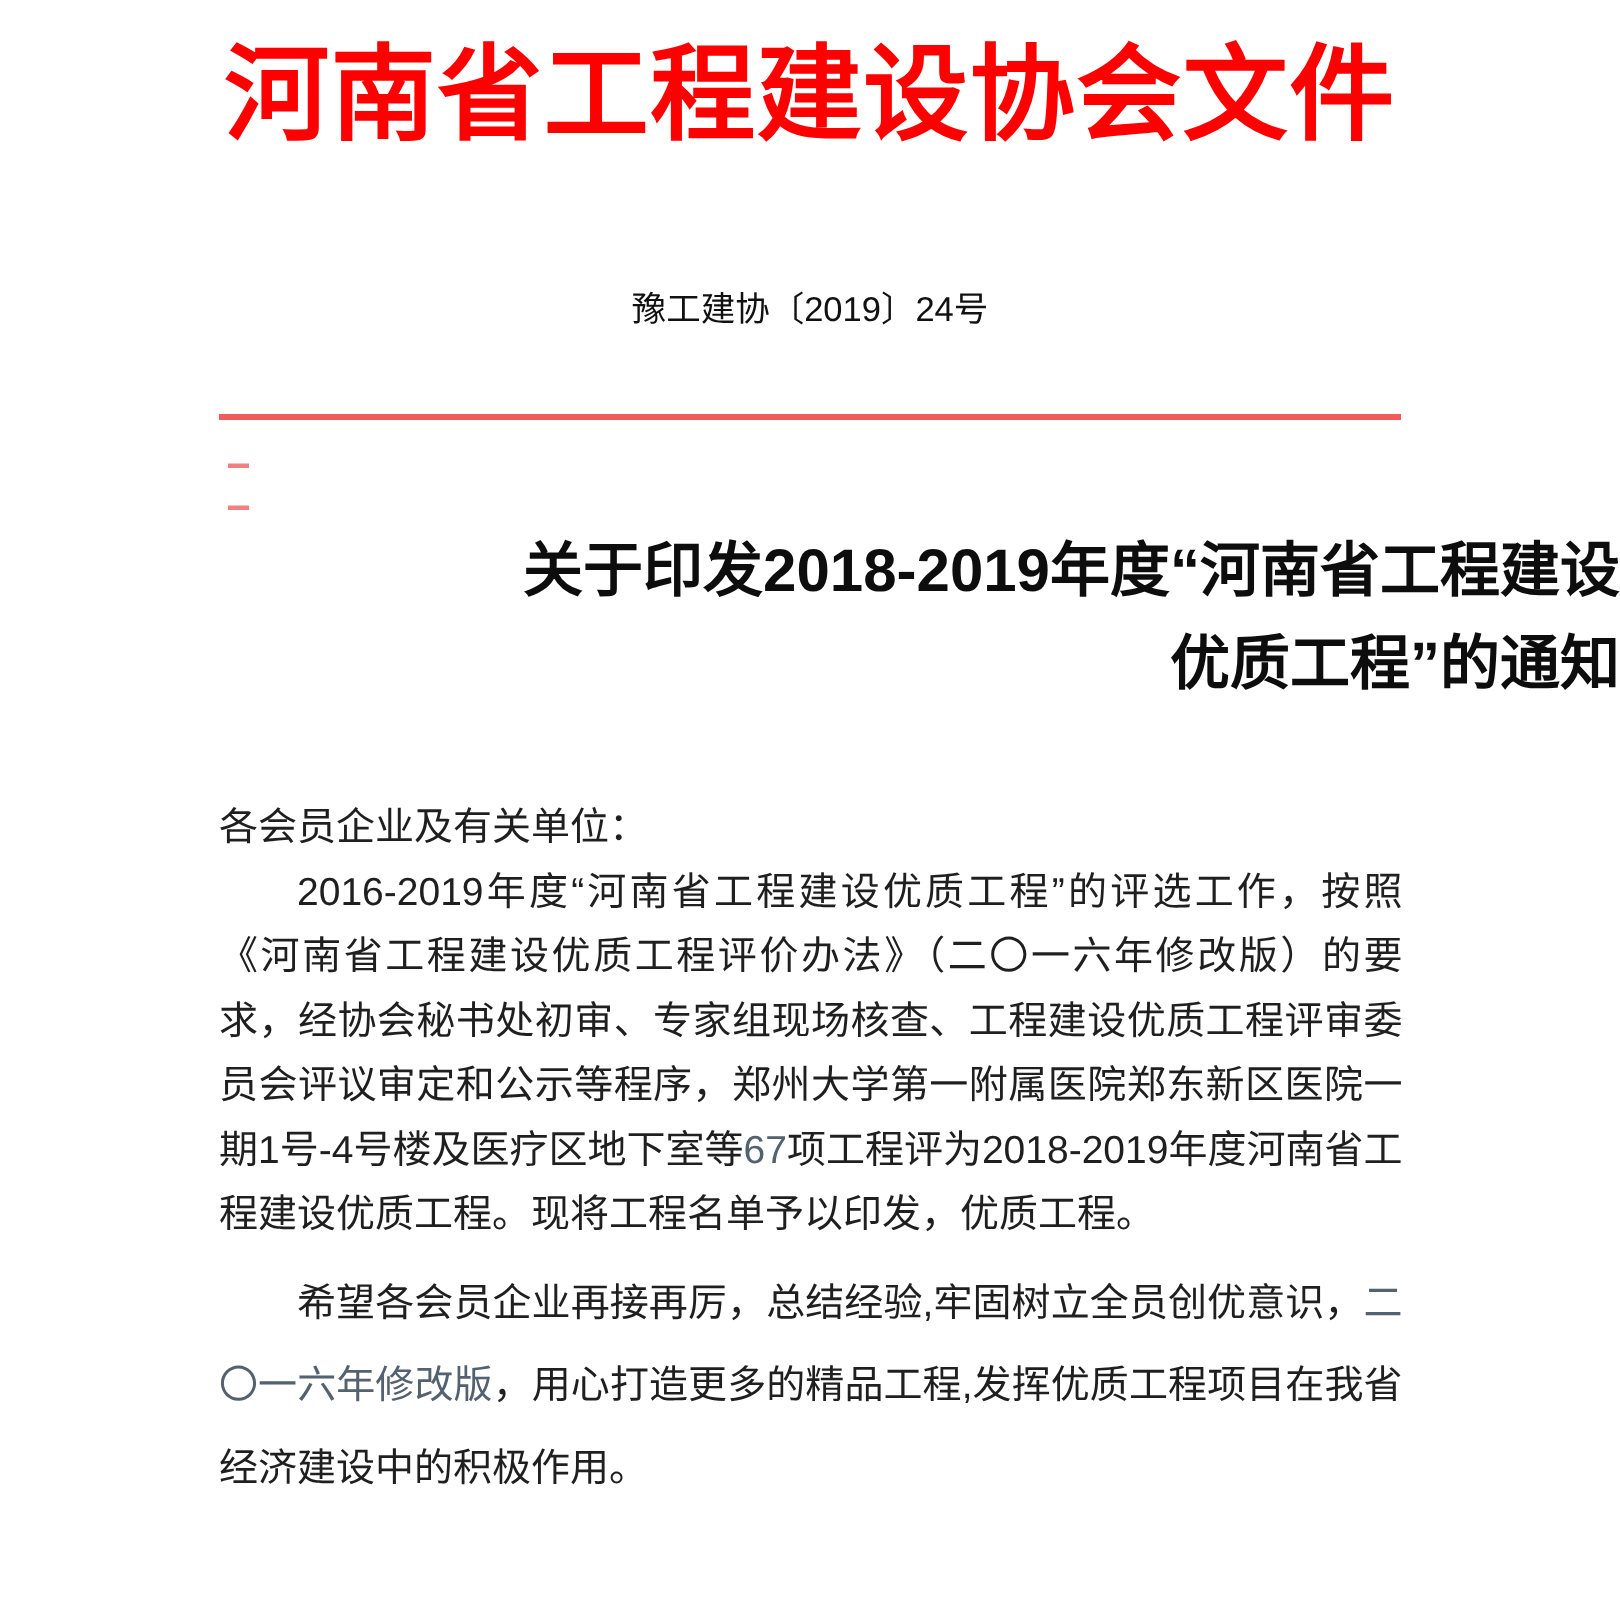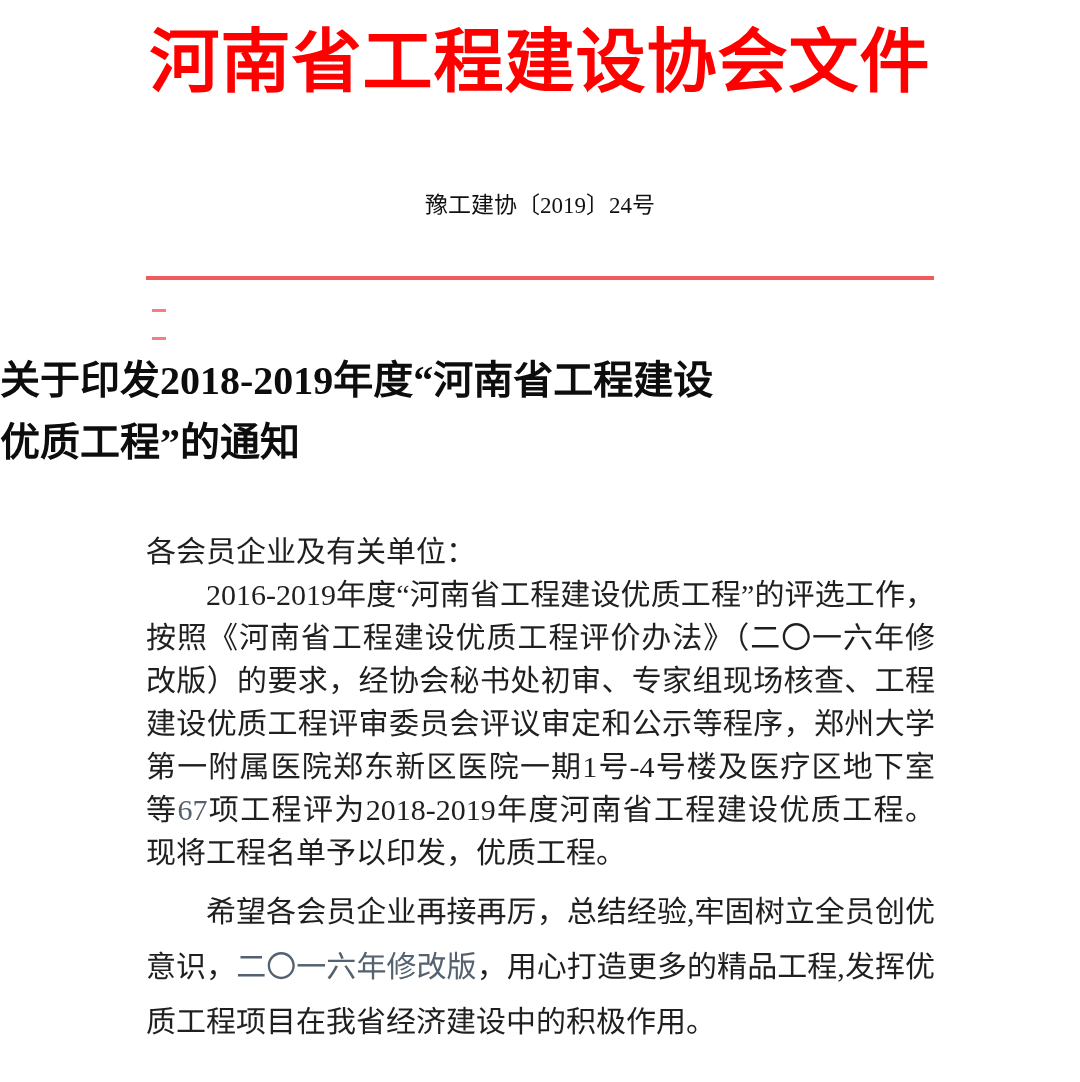--- a/index.html
+++ b/index.html
@@ -10,21 +10,21 @@
     --muted-text:#54616e;
     --page-bg:#ffffff;
   }
   html,body{margin:0;padding:0;background:var(--page-bg);}
   .page{
     position:relative;
     width:1080px;height:1082px;
     margin:0 auto;
     background:var(--page-bg);
     overflow:hidden;
-    font-family:Liberation Serif, serif;
+    font-family:Liberation Sans, sans-serif;
     color:var(--body-text);
   }
   
   .masthead{
     margin:20px 40px 0;
     text-align:center;
     font-size:70px;
     line-height:86px;
     font-weight:900;
     letter-spacing:1px;
@@ -52,30 +52,30 @@
   .tick-dash{
     margin-left:152px;
     width:14px;height:3px;
     background:var(--dash-red);
   }
   .tick-dash.first{margin-top:29px;}
   .tick-dash.second{margin-top:25px;}
   
   .notice-title{
     margin-top:10px;
-    text-align:left;
+    text-align:right;
     font-size:40px;
     line-height:62px;
     font-weight:800;
     color:#0d0d0d;
   }
   
   .doc-body{
     margin:56px 145px 0 146px; 
-    font-size:30px;
+    font-size:26px;
     color:var(--body-text);
   }
   .salutation{
     line-height:43px;
     text-align:left;
   }
   .para{
     text-align:justify;
     text-justify:inter-character;
   }

